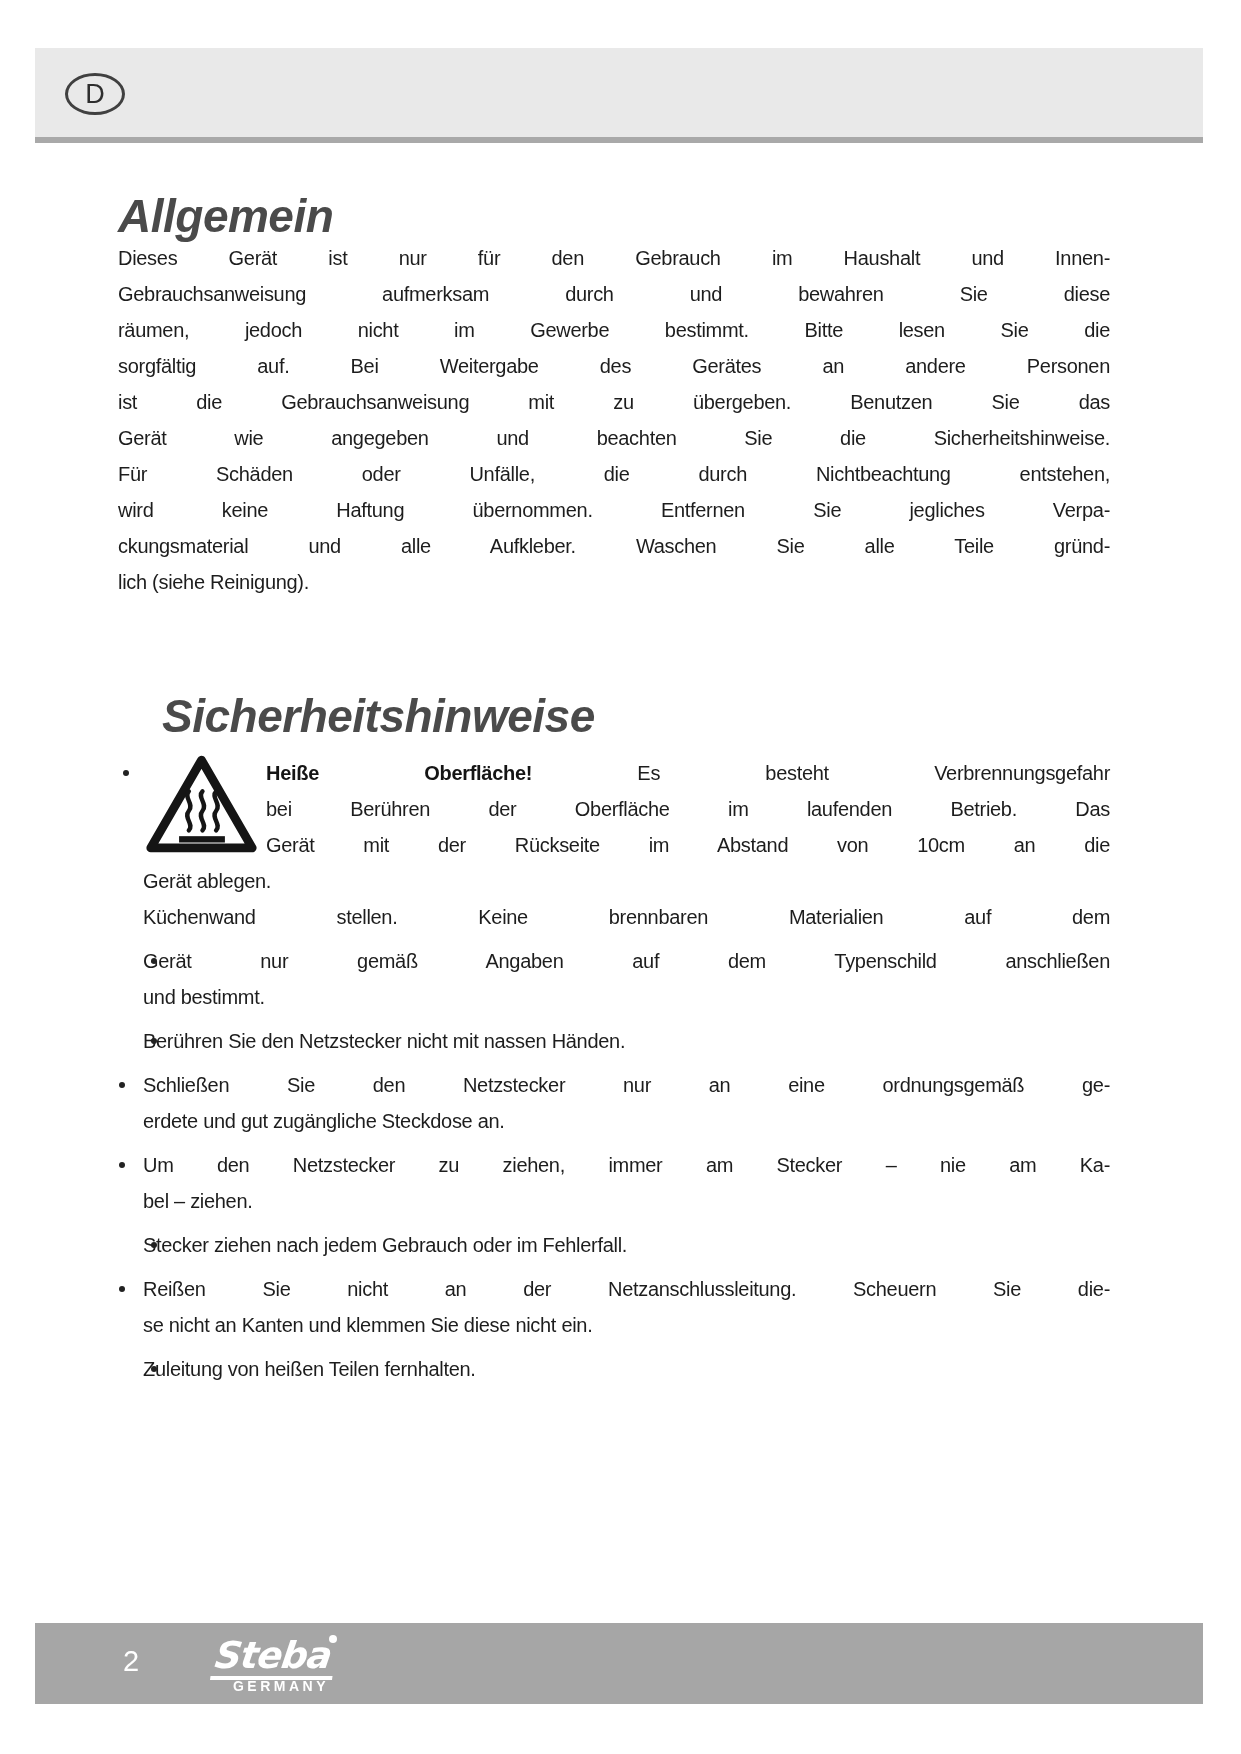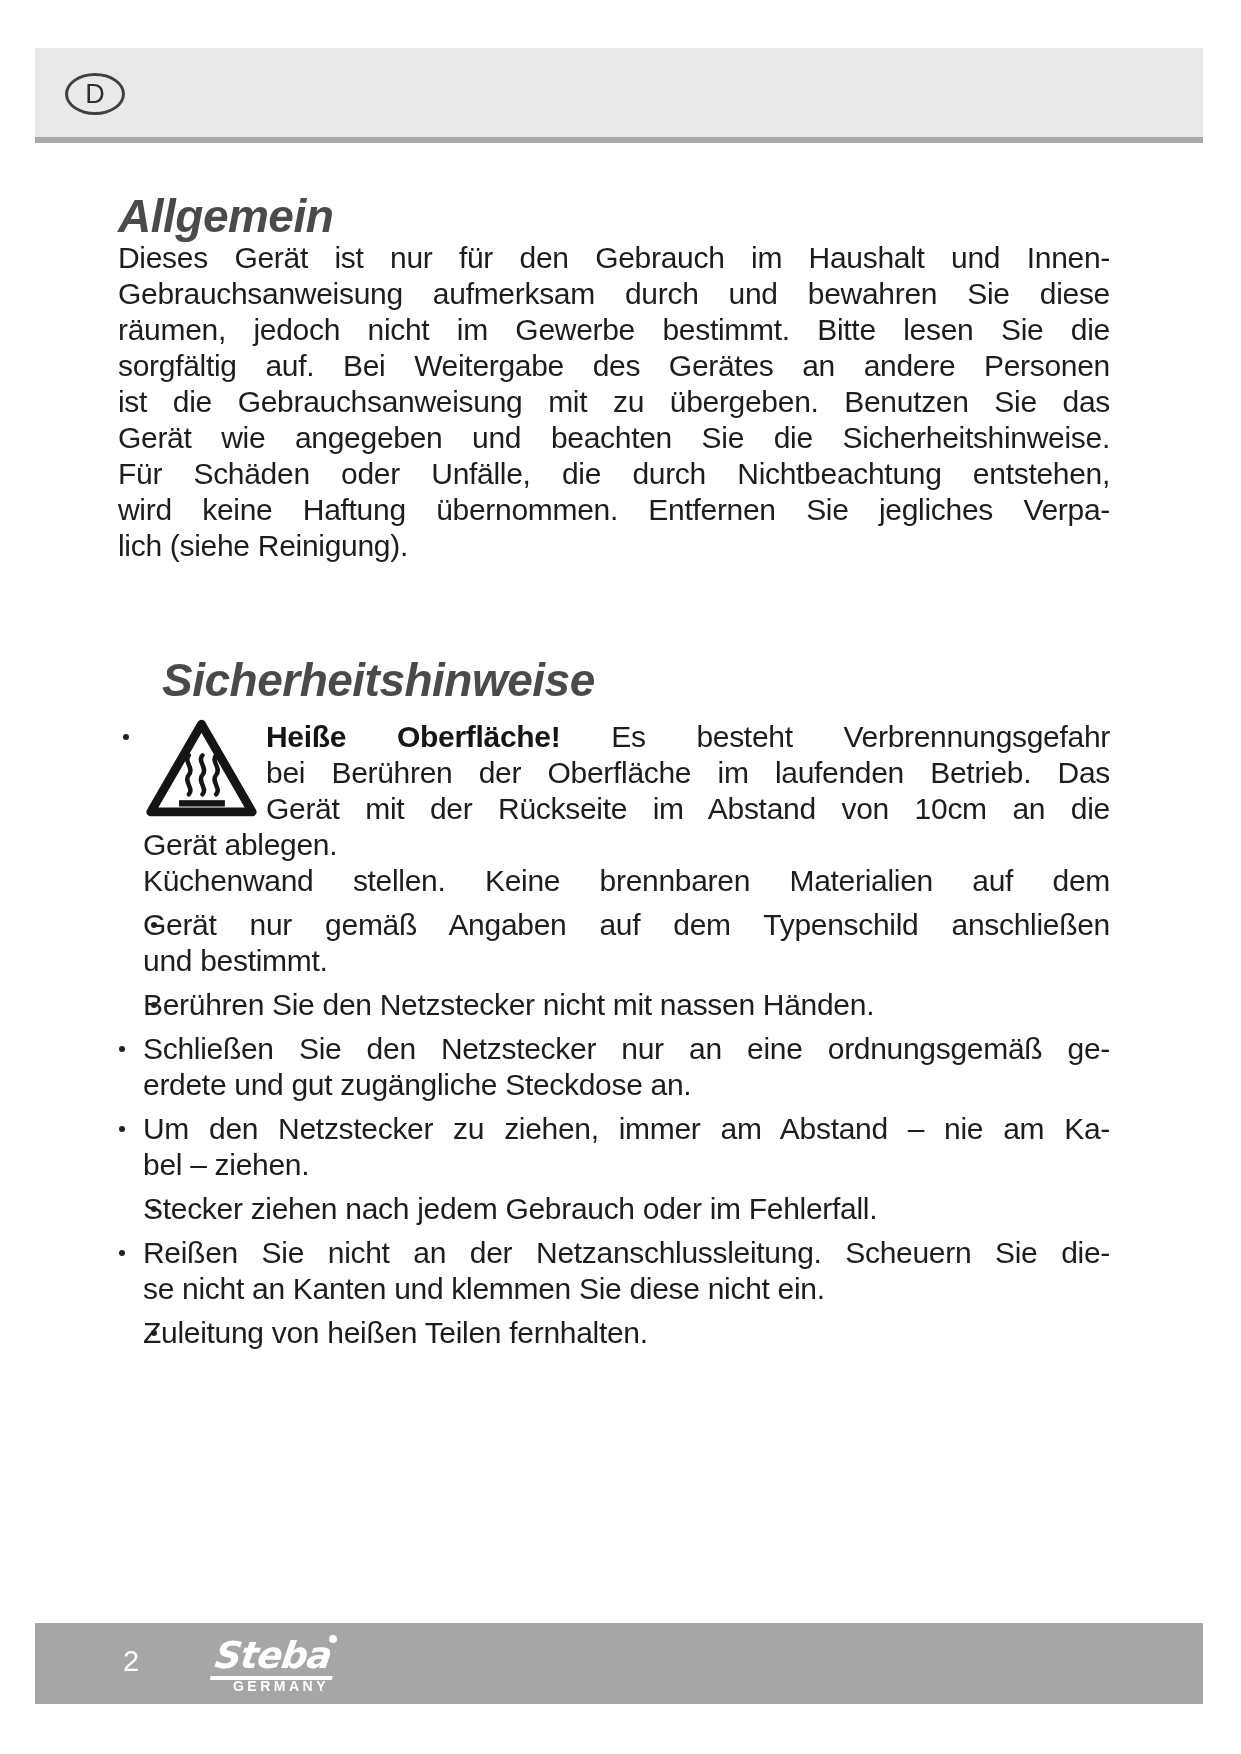--- a/index.html
+++ b/index.html
@@ -21,21 +21,21 @@
   
   .content{position:absolute;left:118px;top:0;width:992px;}
   h1,h2{
     font-size:46px;line-height:48px;font-weight:bold;color:#4a4a4a;
     letter-spacing:-0.5px;margin:0;font-style:italic;
   }
   h1{margin-top:192px;}
   h2{margin-top:92px;margin-bottom:15px;margin-left:44px;}
   .para{margin:0;}
   .ln{
-    font-size:30px;line-height:36px;letter-spacing:-0.3px;
+    font-size:20px;line-height:36px;letter-spacing:-0.3px;
     text-align:left;white-space:normal;
   }
   .ln.j{text-align:justify;text-align-last:justify;}
   .ln b{font-weight:bold;color:#151515;}
   
   .item{position:relative;padding-left:25px;margin-bottom:8px;}
   .item .dot{
     position:absolute;width:6px;height:6px;border-radius:50%;
     background:#222;top:15px;
   }
@@ -84,20 +84,21 @@
   <h1>Allgemein</h1>
   <div class="para" id="general-lines">
       <div class="ln j">Dieses Gerät ist nur für den Gebrauch im Haushalt und Innen-</div>
       <div class="ln j">Gebrauchsanweisung aufmerksam durch und bewahren Sie diese</div>
       <div class="ln j">räumen, jedoch nicht im Gewerbe bestimmt. Bitte lesen Sie die</div>
       <div class="ln j">sorgfältig auf. Bei Weitergabe des Gerätes an andere Personen</div>
       <div class="ln j">ist die Gebrauchsanweisung mit zu übergeben. Benutzen Sie das</div>
       <div class="ln j">Gerät wie angegeben und beachten Sie die Sicherheitshinweise.</div>
       <div class="ln j">Für Schäden oder Unfälle, die durch Nichtbeachtung entstehen,</div>
       <div class="ln j">wird keine Haftung übernommen. Entfernen Sie jegliches Verpa-</div>
+      <div class="ln j">ckungsmaterial und alle Aufkleber. Waschen Sie alle Teile gründ-</div>
       <div class="ln">lich (siehe Reinigung).</div>
     </div>
   <h2>Sicherheitshinweise</h2>
   <div id="safety-list">
       <div class="item tri">
         <span class="dot"></span>
   <span class="tri-icon">
     <svg viewBox="0 0 120 106" width="117" height="106" xmlns="http://www.w3.org/2000/svg">
       <path d="M60 8 L112 98 L8 98 Z" fill="none" stroke="#151515" stroke-width="9" stroke-linejoin="round"></path>
       <path d="M47 40 C41 46 53 53 47 60 C41 67 53 74 47 80" stroke="#151515" stroke-width="4.5" fill="none" stroke-linecap="round"></path>
@@ -121,21 +122,21 @@
         <span class="dot"></span>
         <div class="ln">Berühren Sie den Netzstecker nicht mit nassen Händen.</div>
       </div>
       <div class="item hang">
         <span class="dot"></span>
         <div class="ln j">Schließen Sie den Netzstecker nur an eine ordnungsgemäß ge-</div>
         <div class="ln">erdete und gut zugängliche Steckdose an.</div>
       </div>
       <div class="item hang">
         <span class="dot"></span>
-        <div class="ln j">Um den Netzstecker zu ziehen, immer am Abstand – nie am Ka-</div>
+        <div class="ln j">Um den Netzstecker zu ziehen, immer am Stecker – nie am Ka-</div>
         <div class="ln">bel – ziehen.</div>
       </div>
       <div class="item indent">
         <span class="dot"></span>
         <div class="ln">Stecker ziehen nach jedem Gebrauch oder im Fehlerfall.</div>
       </div>
       <div class="item hang">
         <span class="dot"></span>
         <div class="ln j">Reißen Sie nicht an der Netzanschlussleitung. Scheuern Sie die-</div>
         <div class="ln">se nicht an Kanten und klemmen Sie diese nicht ein.</div>

